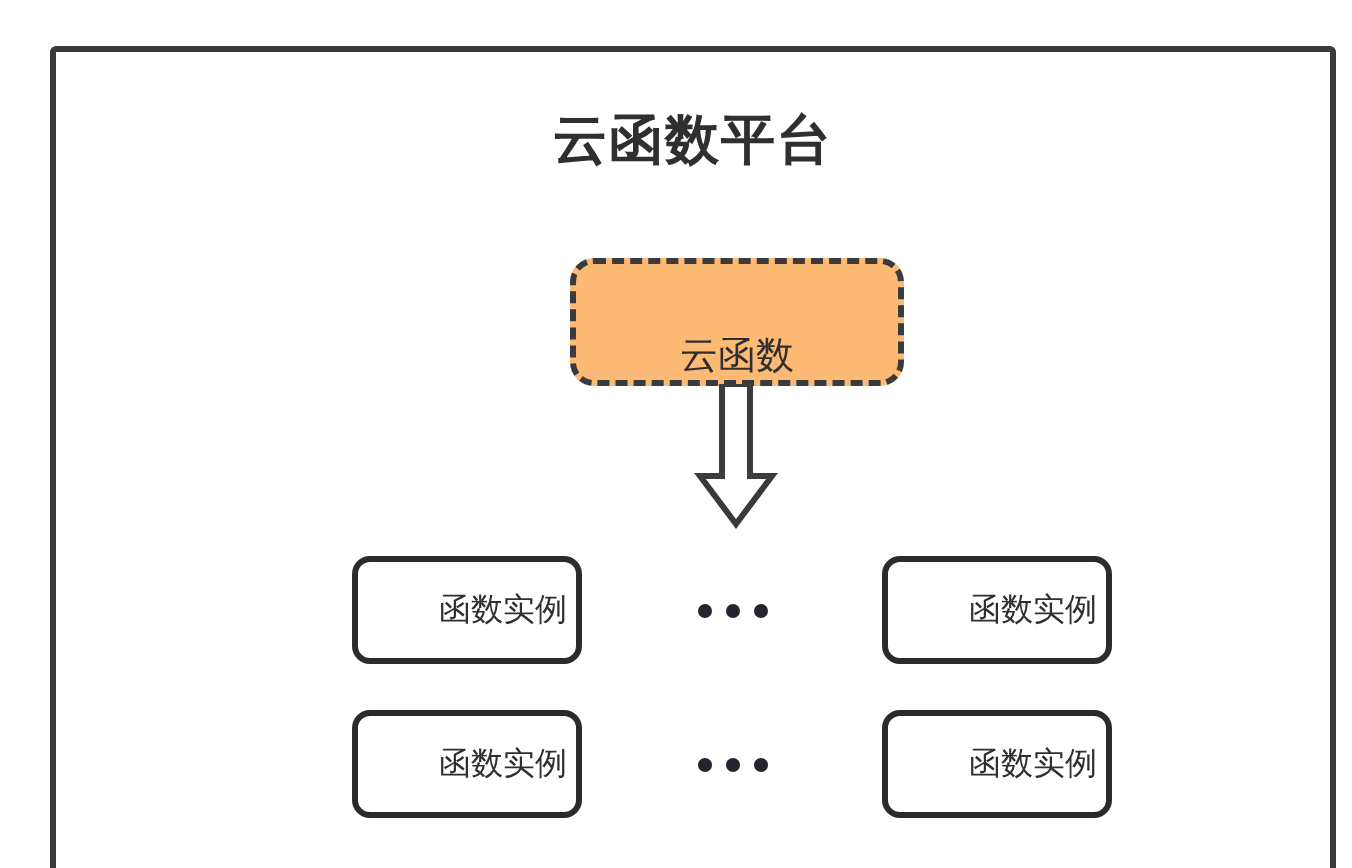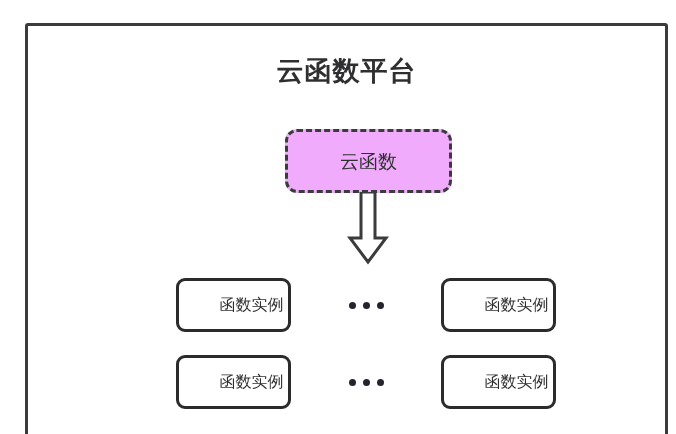--- a/index.html
+++ b/index.html
@@ -54,23 +54,23 @@
   
   #cloud-function-box {
     position: absolute;
     left: 257px;
     top: 103px;
     width: 167px;
     height: 64px;
     box-sizing: border-box;
     border: 3px dashed #3b3b3d;
     border-radius: 12px;
-    background: #f0abfc;
-    display: flex;
-    align-items: center;
+    background: #fdba74;
+    display: flex;
+    align-items: flex-end;
     justify-content: center;
   }
   #cloud-function-box .box-label {
     font-size: 19px;
     color: #2f2f31;
     line-height: 24px;
     white-space: nowrap;
   }
 
   

